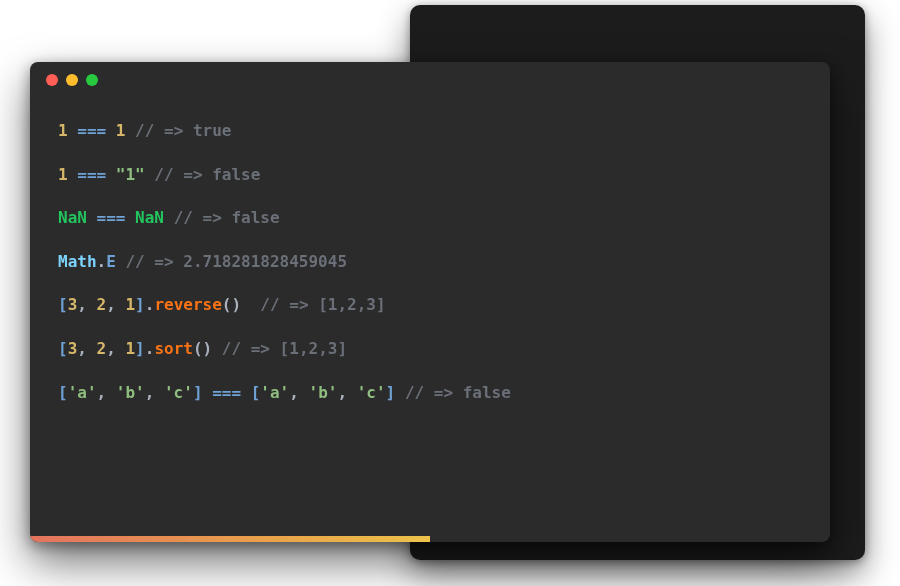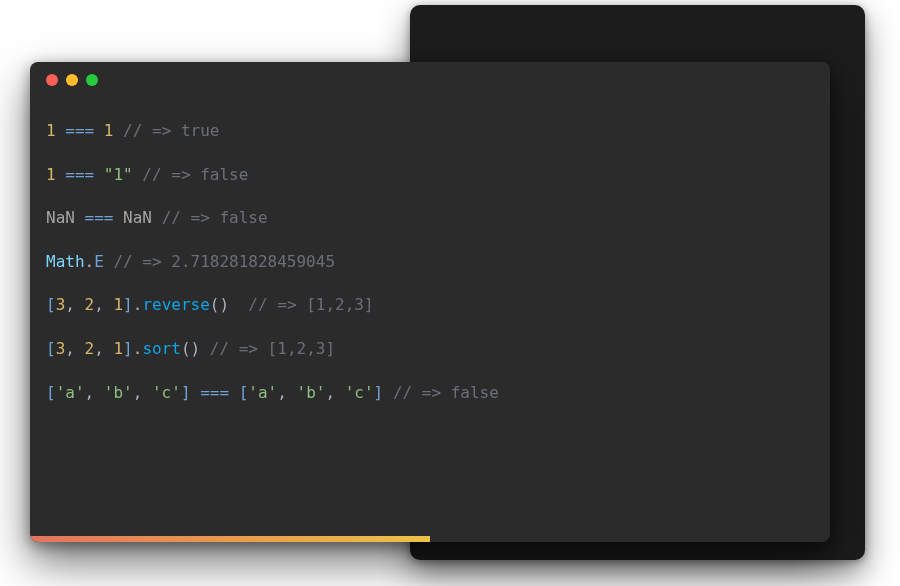--- a/index.html
+++ b/index.html
@@ -40,38 +40,39 @@
   }
   .dot {
     width: 12px; height: 12px; border-radius: 50%;
   }
   .dot.red { background:#ff5f56; }
   .dot.yellow { background:#ffbd2e; }
   .dot.green { background:#27c93f; }
 
   .code {
     flex: 1;
-    padding: 22px 28px 16px 16px;
+    padding: 22px 28px 16px 28px;
     font-size: 16px;
     line-height: 1.35;
     color: #abb2bf;
     white-space: pre;
+    font-weight: bold;
   }
   .code .line {
     display: block;
     margin-bottom: 22px;
   }
 
   .tok-num { color:#d6b76a; }
   .tok-op  { color:#6fa3d7; }
   .tok-str { color:#8fbf7f; }
-  .tok-nan { color:#a3a3a3; }
+  .tok-nan { color:#22c55e; }
   .tok-obj { color:#7dd3fc; }
   .tok-prop{ color:#6fa3d7; }
-  .tok-fn  { color:#0ea5e9; }
+  .tok-fn  { color:#f97316; }
   .tok-pun { color:#abb2bf; }
   .tok-brk { color:#6fa3d7; }
   .tok-com { color:#6a6f78; }
 
   .scrub {
     height: 6px;
     width: 50%;
     background: linear-gradient(90deg,#e3735e 0%, #e9a24a 60%, #ecc24a 100%);
   }
 </style>

